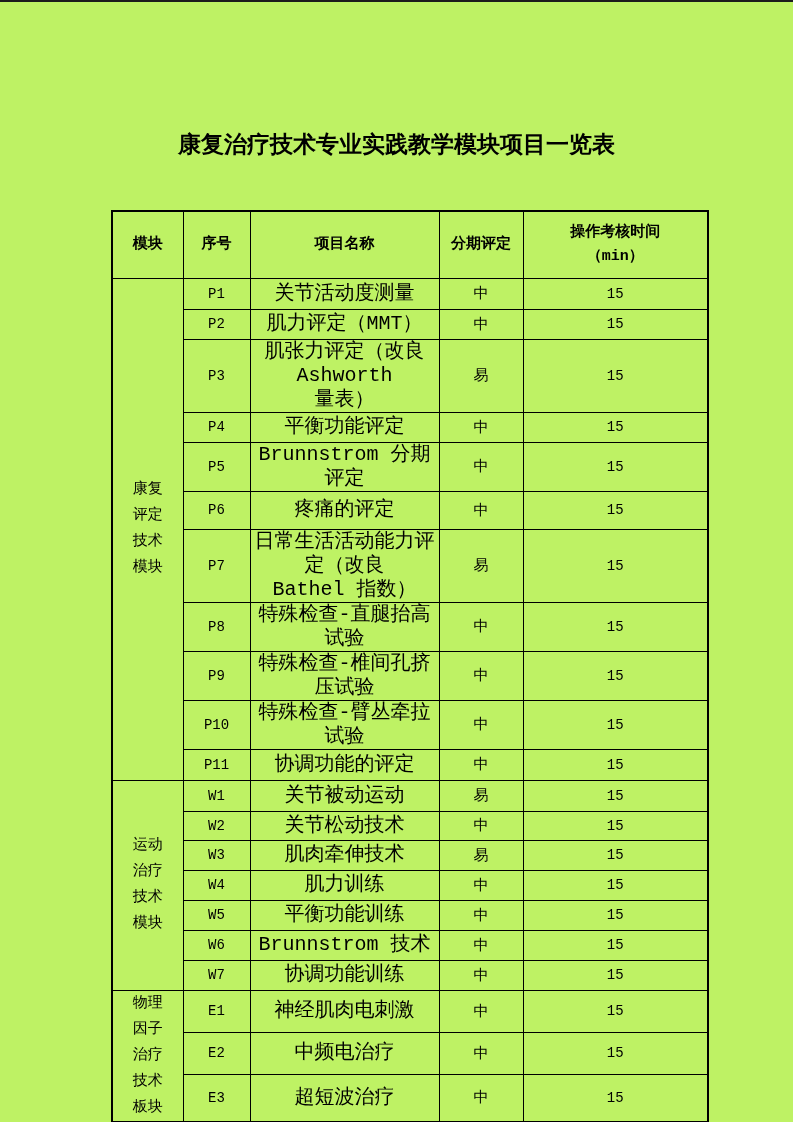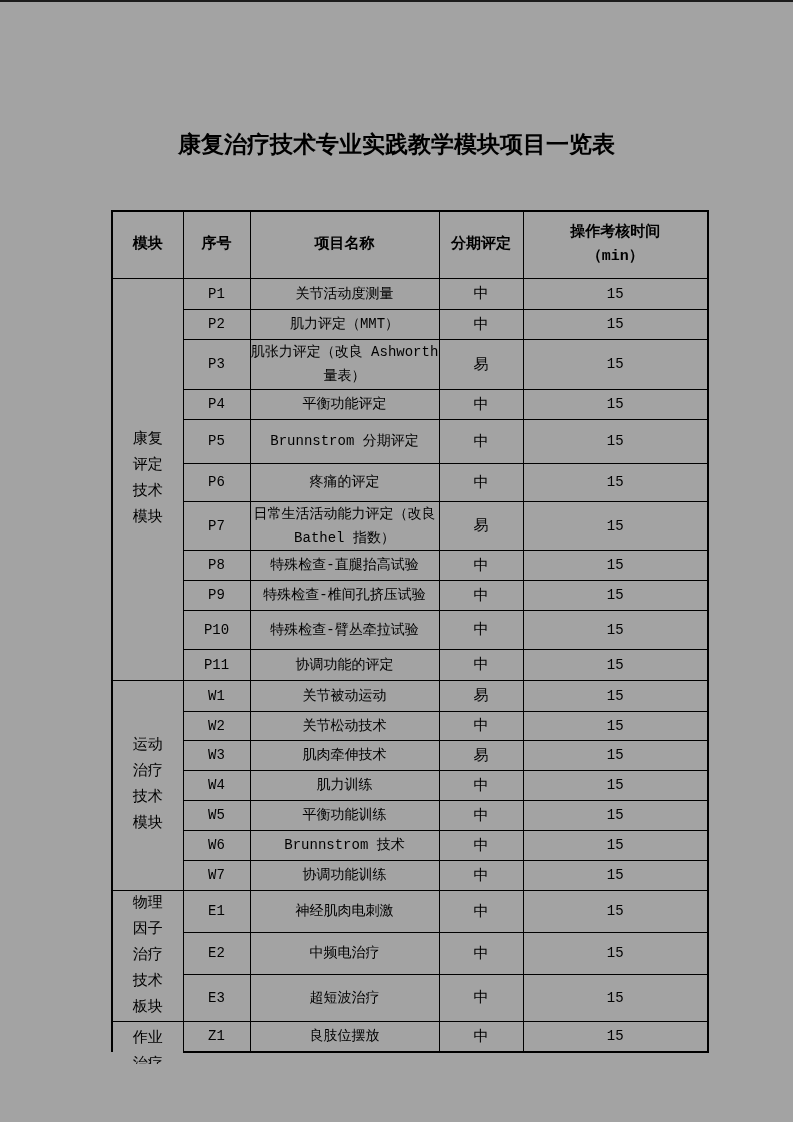--- a/index.html
+++ b/index.html
@@ -4,21 +4,21 @@
 <style>
   html, body {
     margin: 0;
     padding: 0;
     background: #ffffff;
   }
   .page {
     position: relative;
     width: 793px;
     height: 1122px;
-    background: #a3a3a3;
+    background: #bef264;
     overflow: hidden;
     font-family: "Liberation Serif", "DejaVu Serif", serif;
     color: #000;
   }
   .top-edge-line {
     position: absolute;
     top: 0;
     left: 0;
     width: 100%;
     height: 2px;
@@ -66,21 +66,21 @@
   .modules-table th {
     font-size: 15px;
     font-weight: bold;
     line-height: 24px;
     white-space: pre-line;
   }
   .code-cell  { font-size: 14px; }
   .time-cell  { font-size: 14px; }
   .difficulty-cell { font-size: 15px; }
   .name-cell {
-    font-size: 14px;
+    font-size: 20px;
     line-height: 24px;
     white-space: pre-line;
     padding: 0 1px;
     margin-top: 44px;
   }
   .module-cell {
     font-size: 15px;
   }
   .module-text {
     line-height: 26px;

